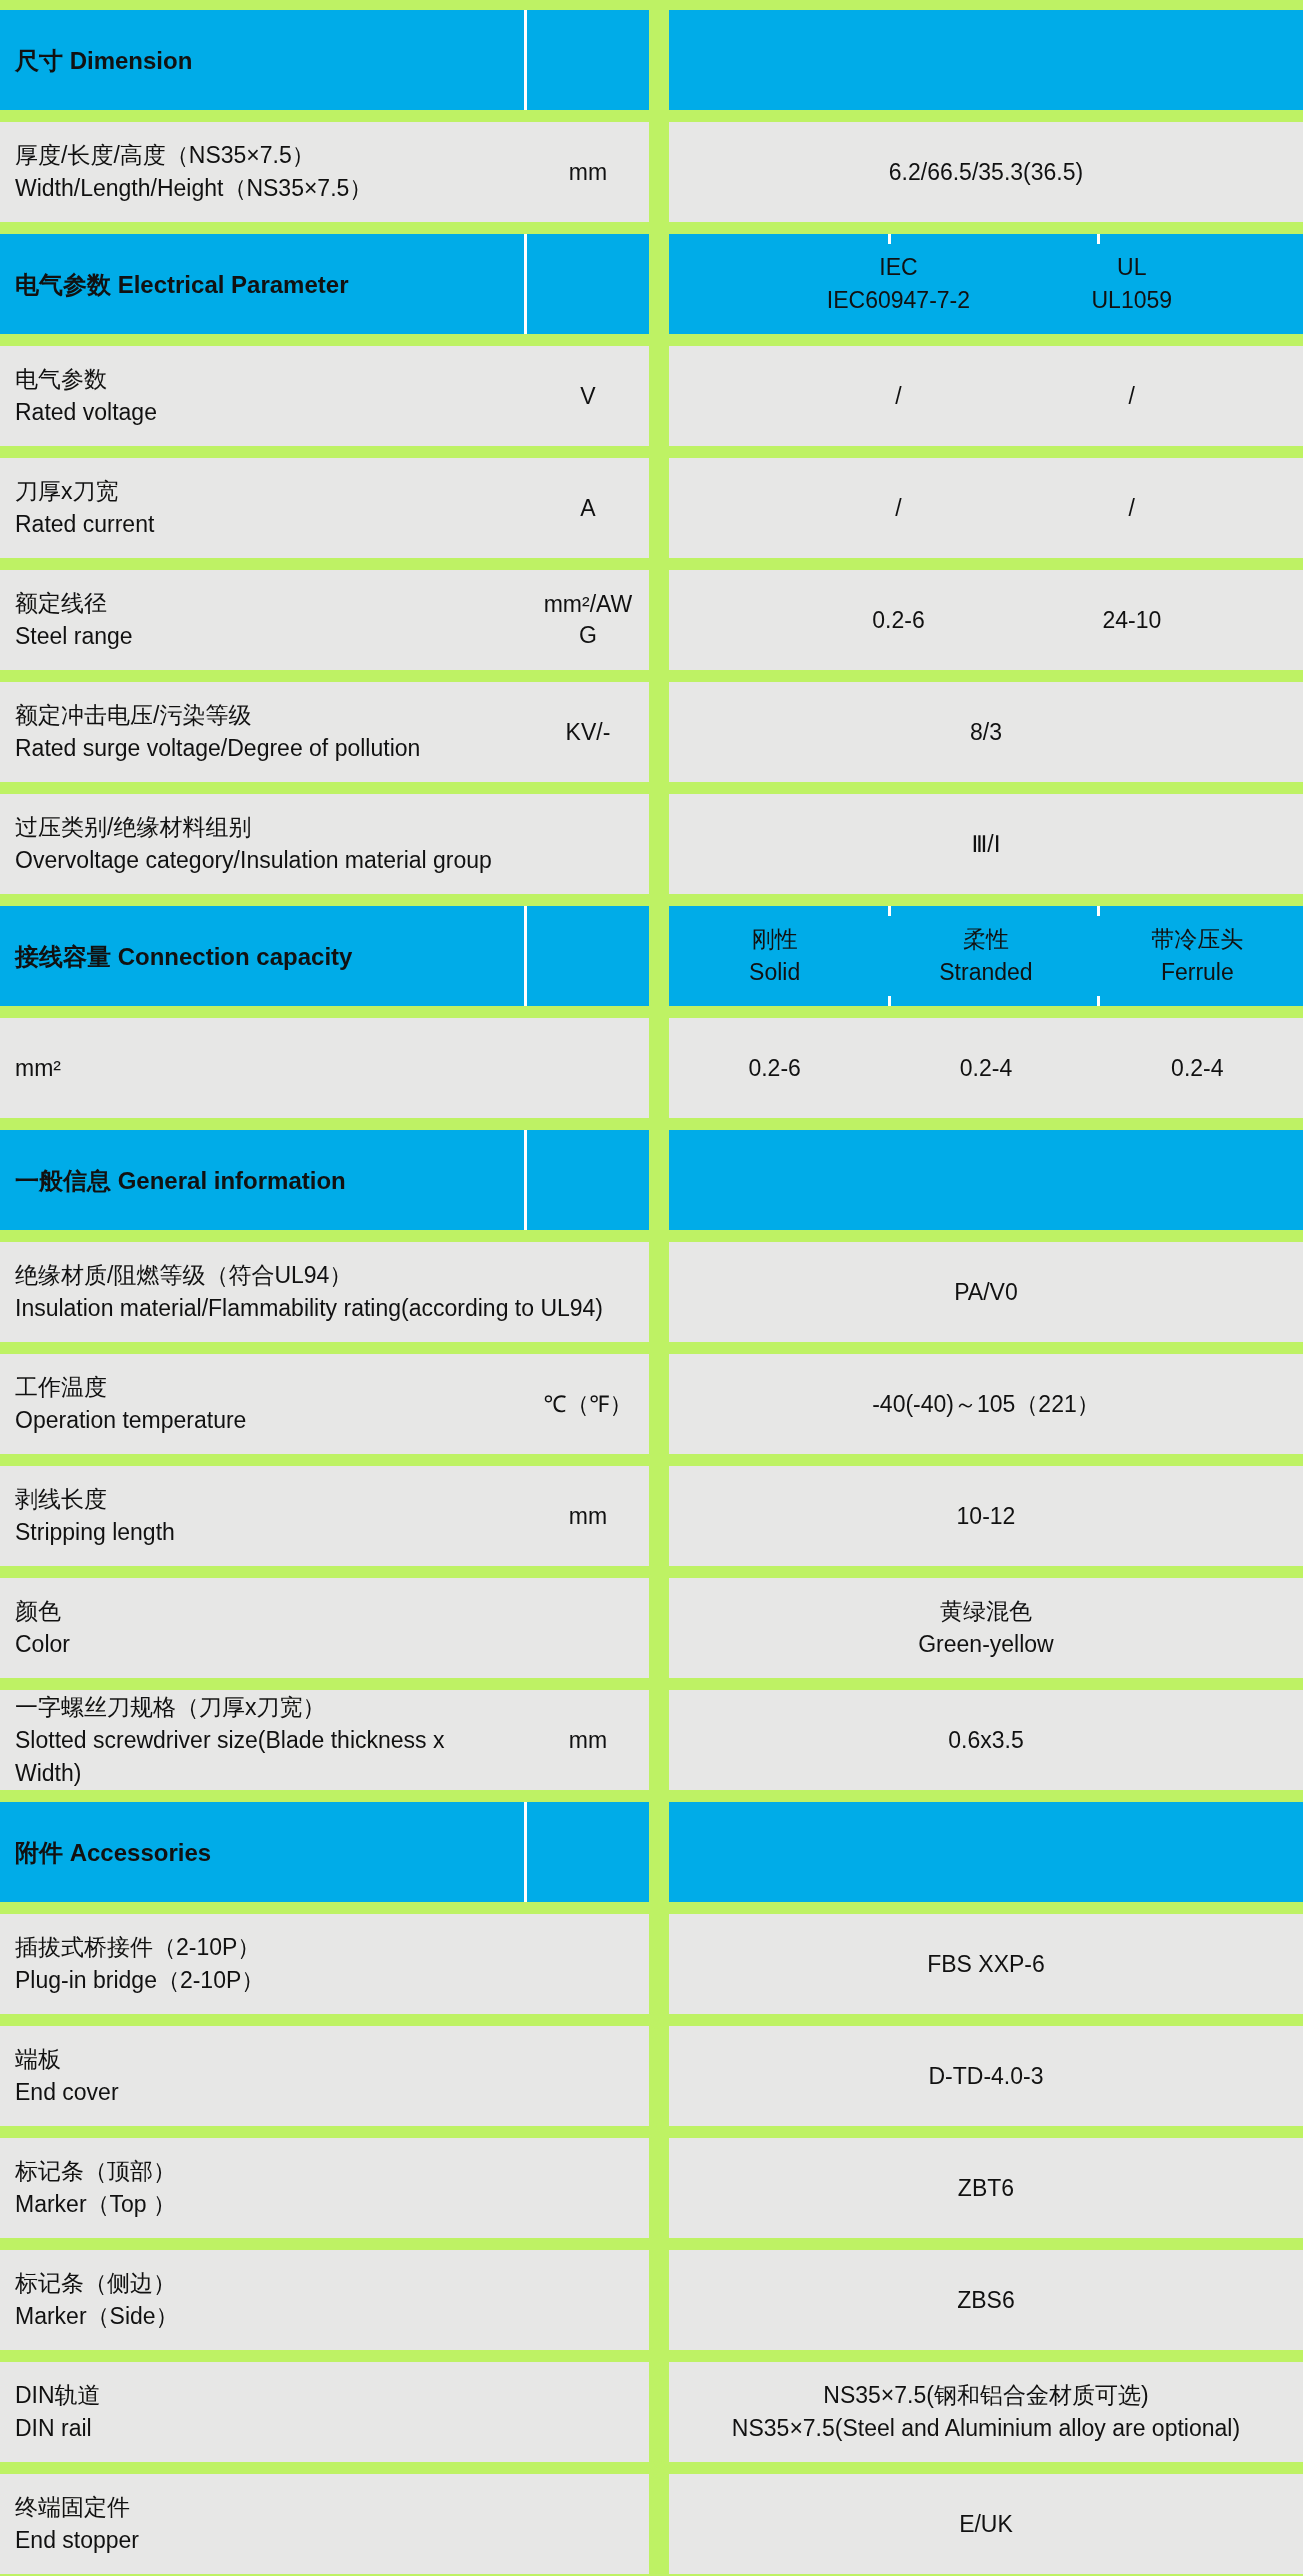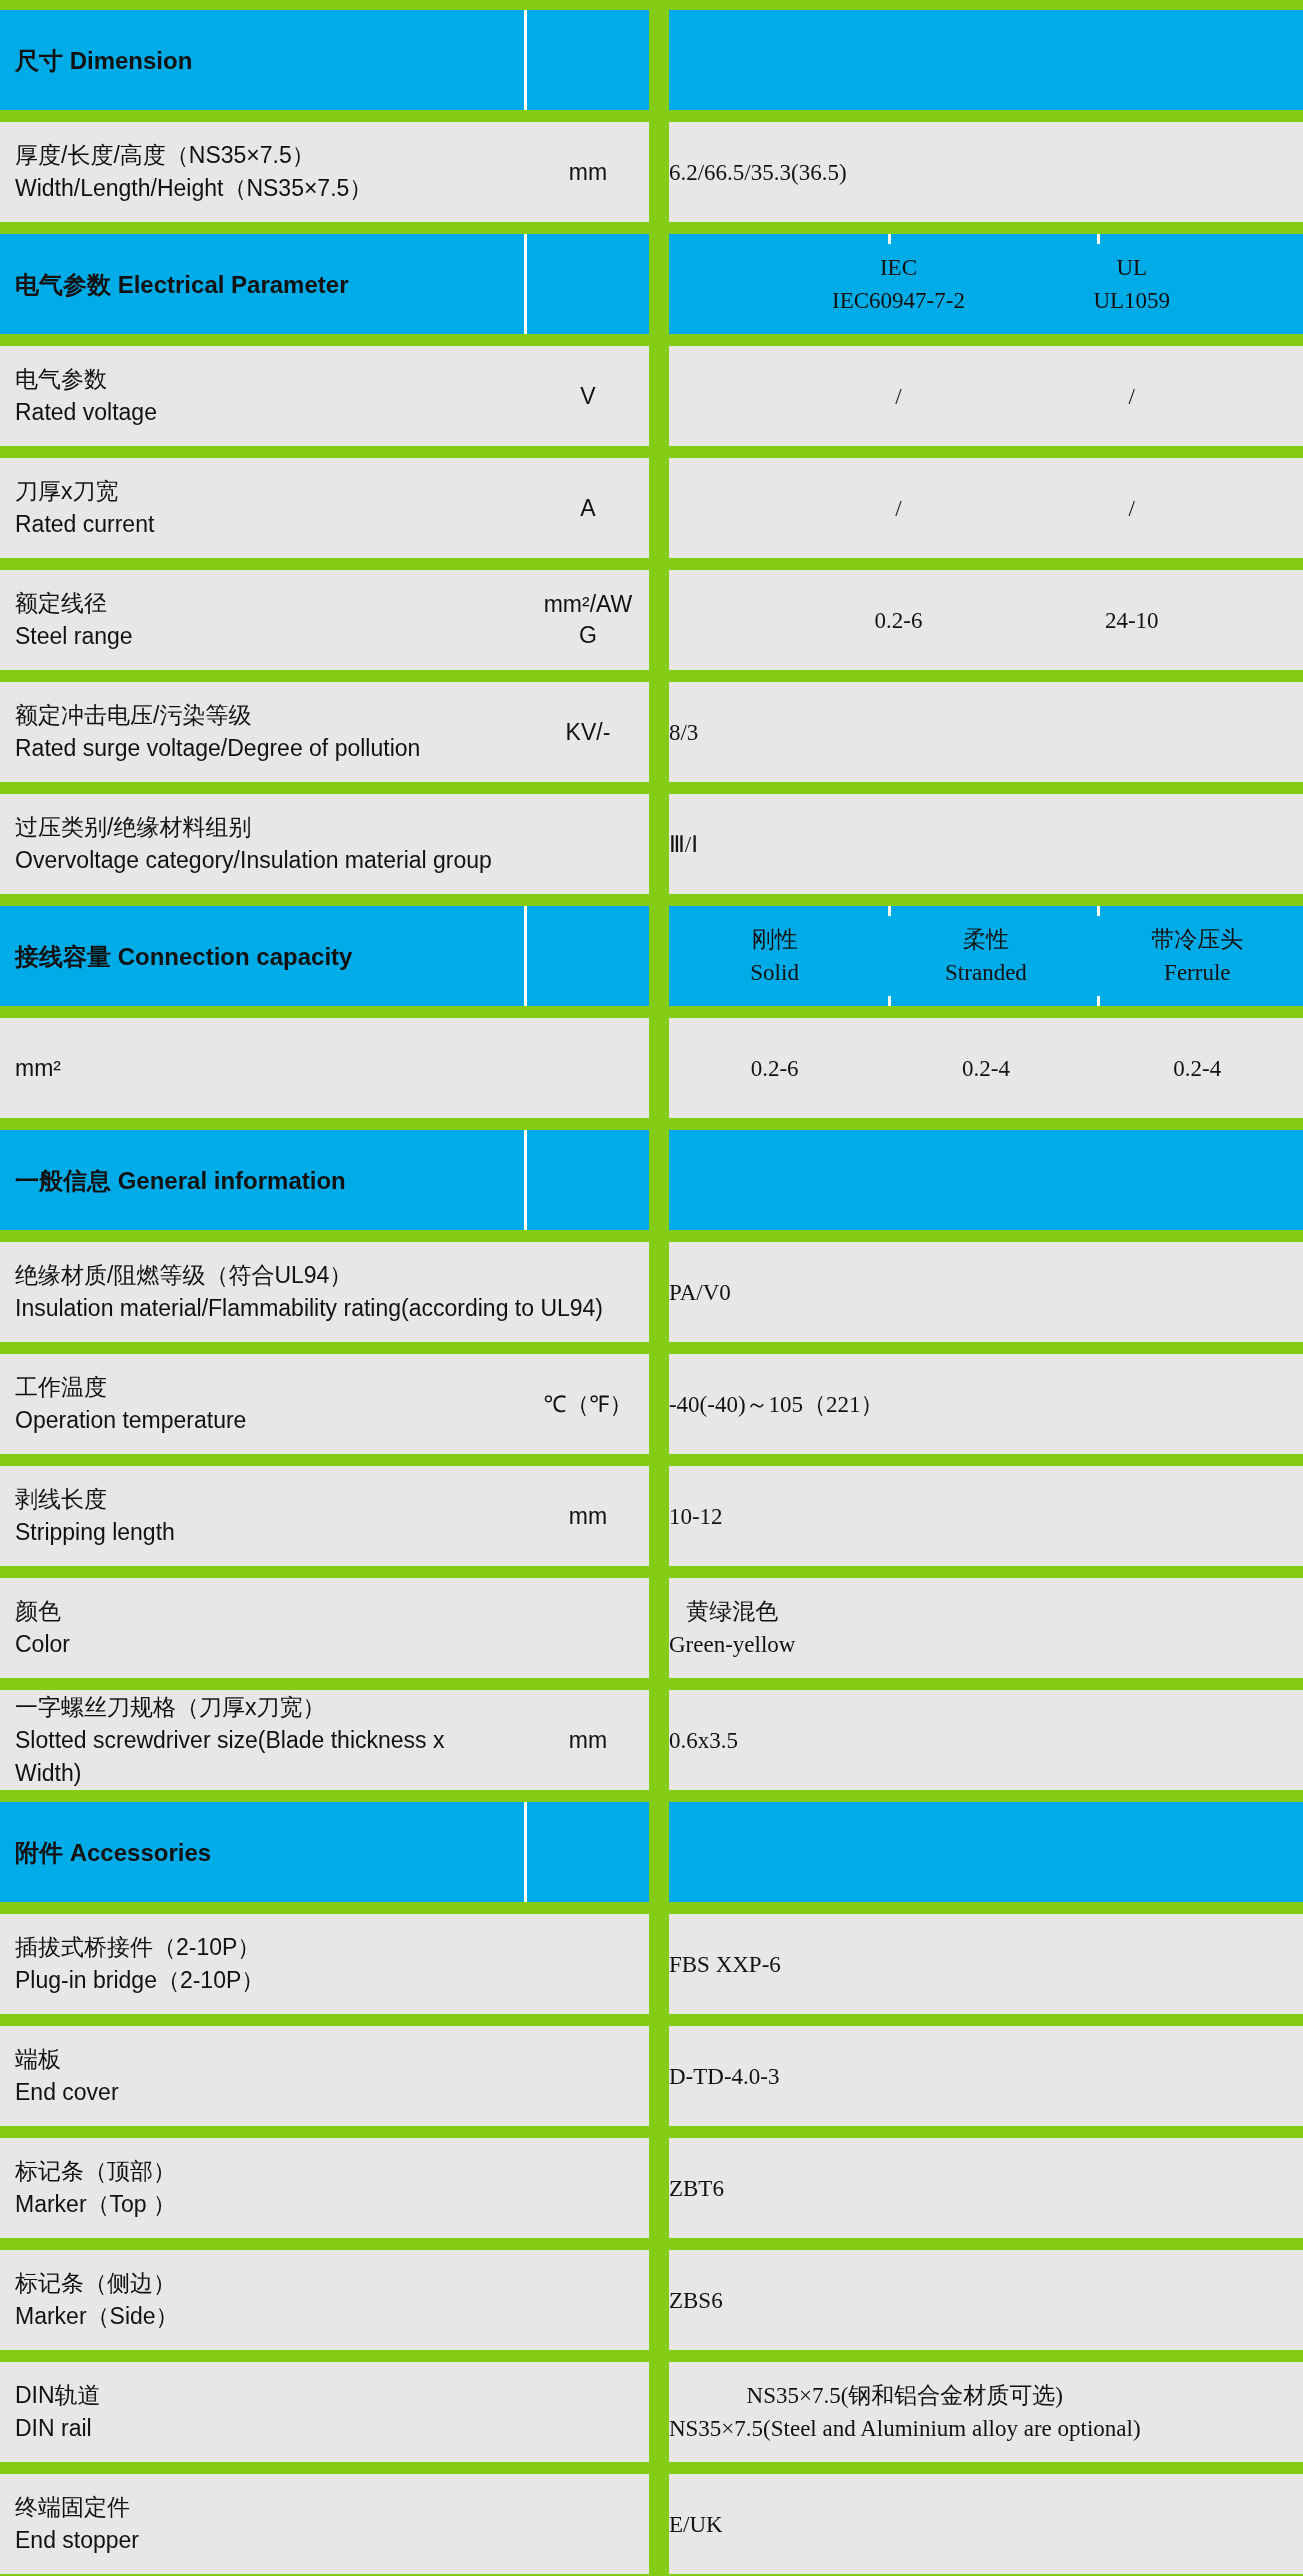--- a/index.html
+++ b/index.html
@@ -4,28 +4,28 @@
 <style>
   :root{
     --accent:#00ACE8;
     --cell:#E7E7E6;
     --text:#111111;
   }
   *{box-sizing:border-box;}
   body{margin:0;background:#ffffff;}
   .page{
     width:1303px;height:2576px;overflow:hidden;
-    padding-top:10px;background:#84cc16;
+    padding-top:10px;background:#bef264;
     font-family:"Liberation Sans",sans-serif;
     color:var(--text);font-size:23px;line-height:33px;
   }
   .row{display:flex;height:100px;margin-bottom:12px;}
   .lc{width:653px;display:flex;background:var(--cell);}
   .rc{width:638px;margin-left:20px;background:var(--cell);position:relative;
-      display:flex;align-items:center;justify-content:flex-start;text-align:center;font-family:Liberation Serif, serif;}
+      display:flex;align-items:center;justify-content:center;text-align:center;}
   .lc.h{background:var(--accent);}
   .rc.h{background:var(--accent);}
   .lc.h .lab{font-weight:bold;font-size:24px;}
   .lab{flex:1;padding:0 15px;display:flex;flex-direction:column;justify-content:center;text-align:left;}
   .sep{width:3px;background:#ffffff;}
   .un{width:122px;padding:0 10px;display:flex;align-items:center;justify-content:center;
       text-align:center;overflow-wrap:anywhere;line-height:31px;}
   .pos{position:absolute;top:50%;transform:translate(-50%,-50%);white-space:nowrap;text-align:center;}
   .p1{left:36.2%;}
   .p2{left:73%;}

